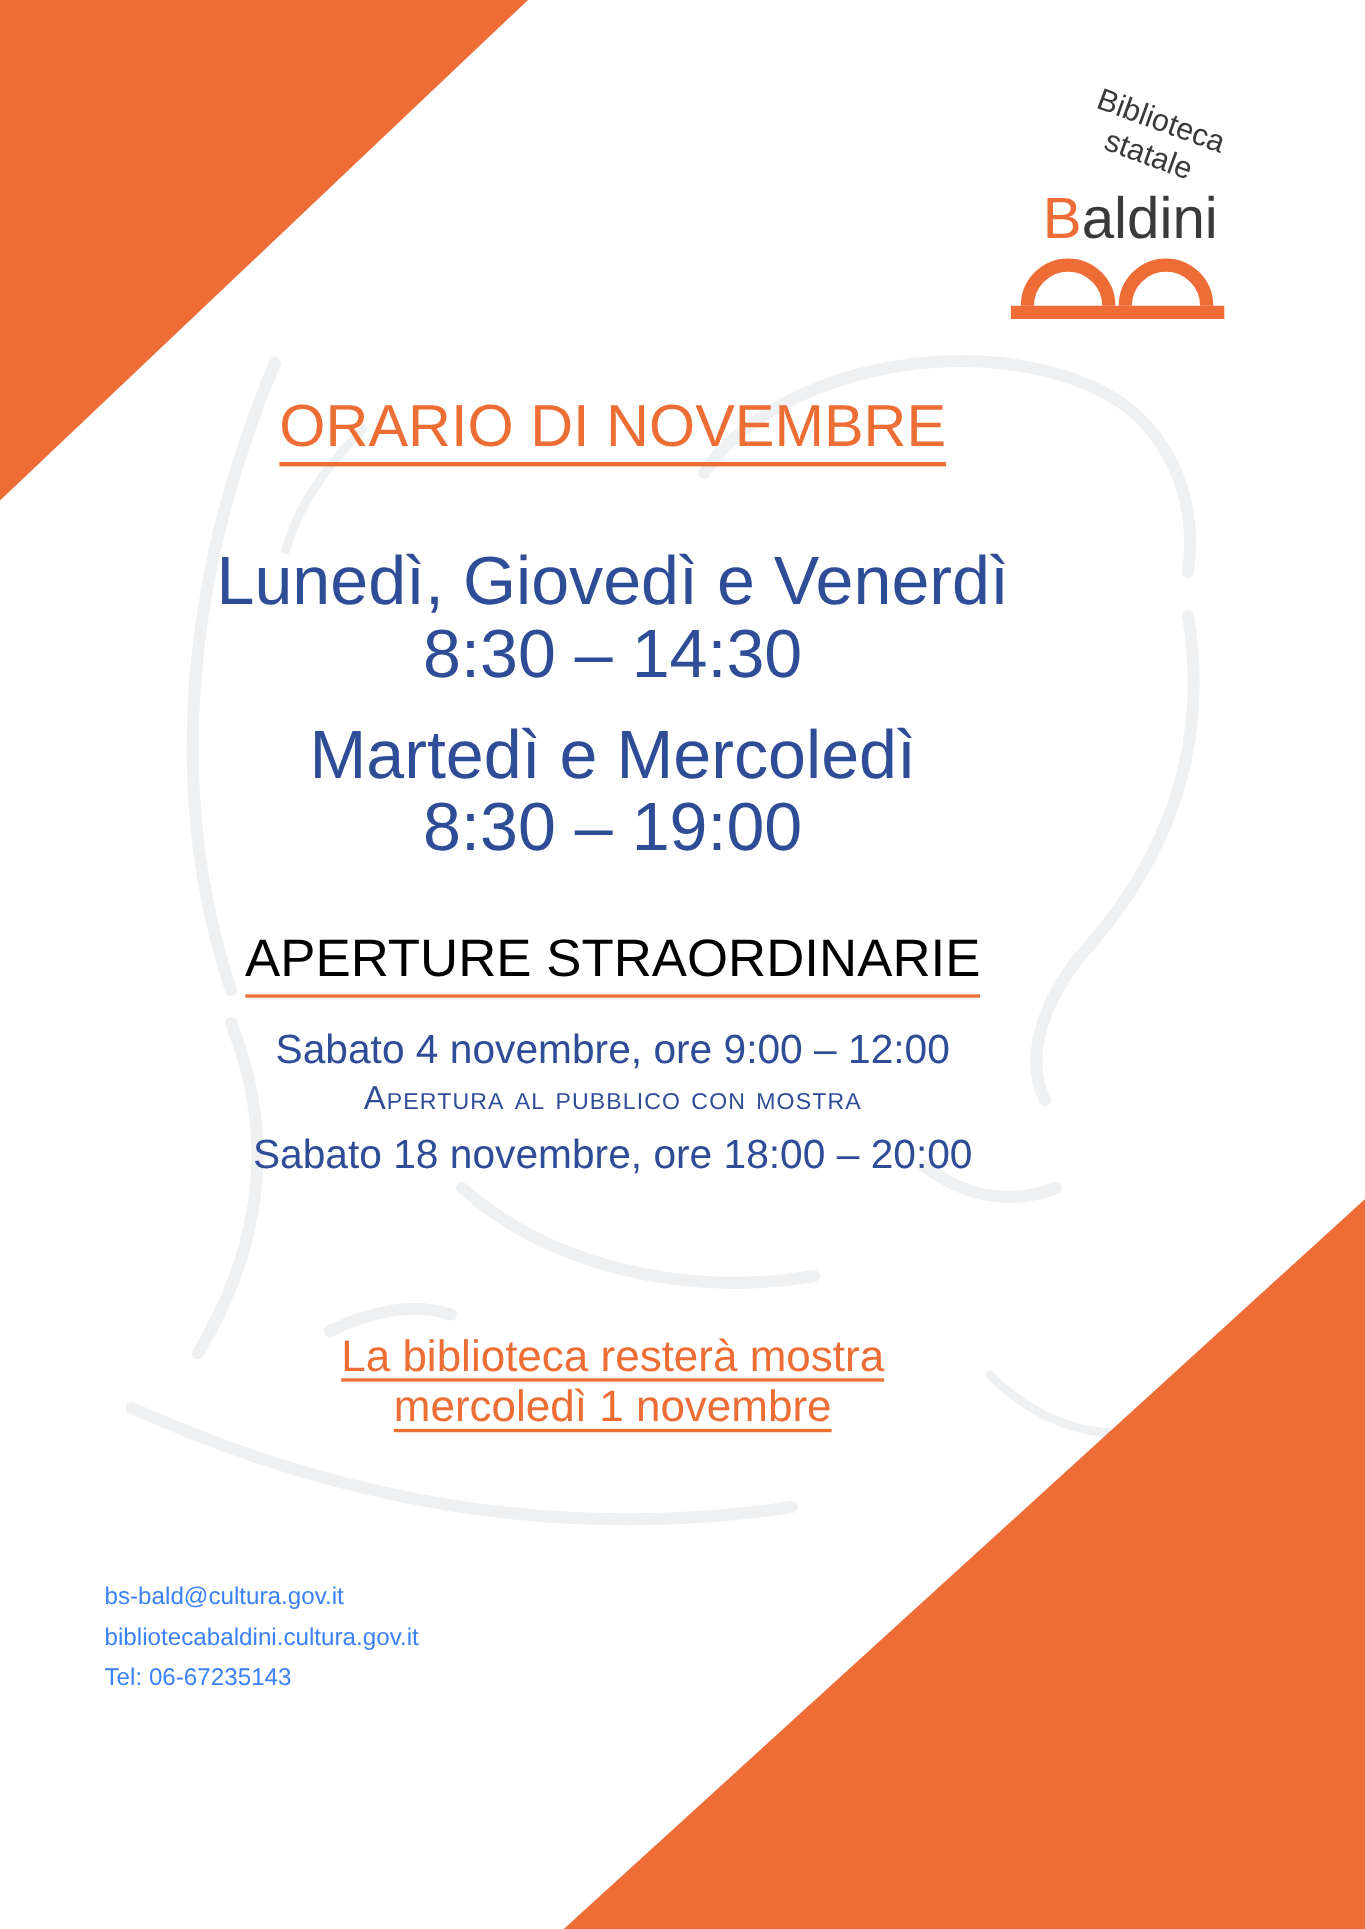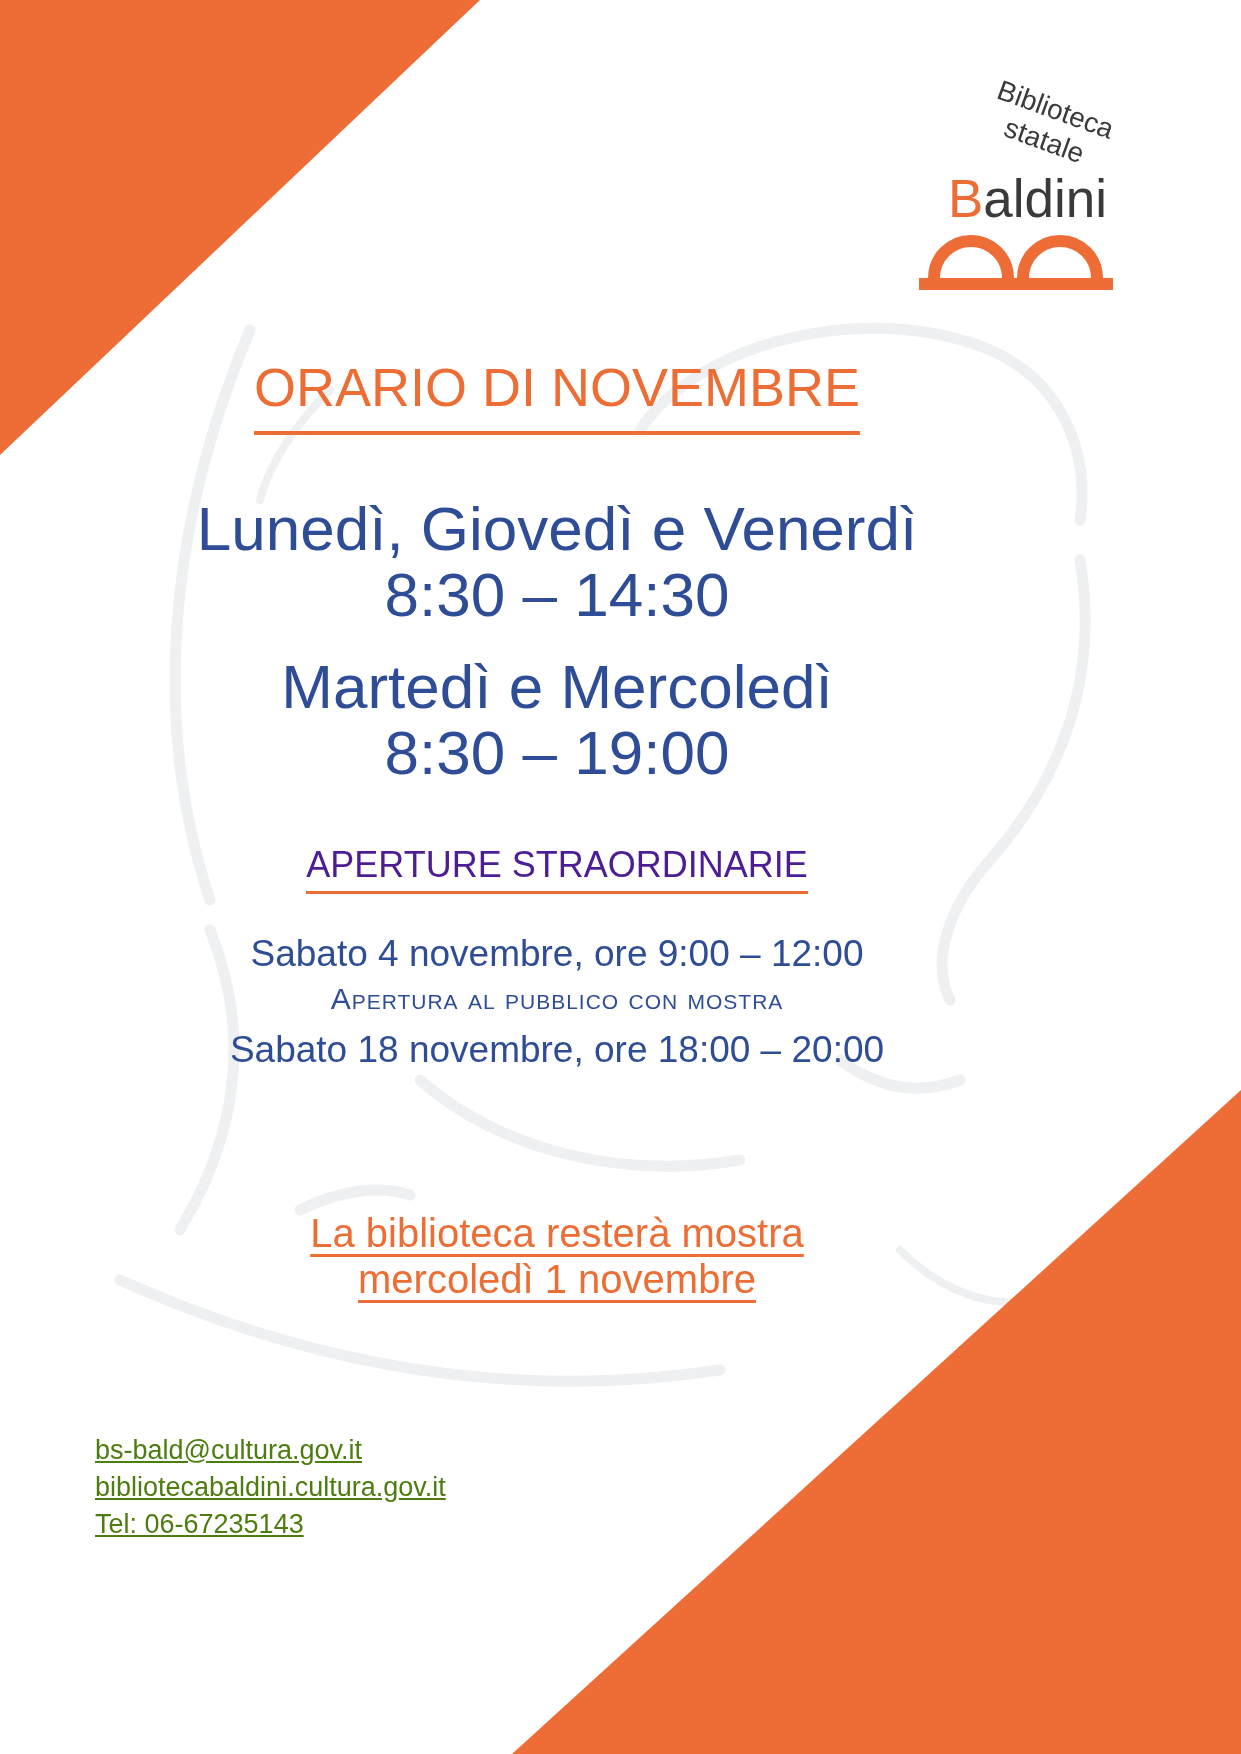--- a/index.html
+++ b/index.html
@@ -25,42 +25,42 @@
     font-size:53px; color:#3a3a3a; letter-spacing:0px; line-height:53px;
   }
   .logo-name .initial { color:#ee6c35; }
   .book { position:absolute; left:913px; top:222px; z-index:2; }
 
   
   .col { position:absolute; left:0; top:0; width:1114px; z-index:1; text-align:center; color:#2e4d96; }
   .abs { position:absolute; left:0; width:1114px; }
 
   .title { top:356px; font-size:54px; font-weight:400; color:#ed6e35; margin:0; }
-  .title .u { display:inline-block; border-bottom:4px solid #ed6e35; padding-bottom:13px; }
+  .title .u { display:inline-block; border-bottom:4px solid #ed6e35; padding-bottom:2px; }
 
   .sched { font-size:62px; line-height:66px; }
   .sched1 { top:496px; }
   .sched2 { top:654px; }
 
-  .aperture { top:844px; font-size:36px; color:#4c1d95; }
+  .aperture { top:844px; font-size:48px; color:#000000; }
   .aperture .u { display:inline-block; border-bottom:3px solid #ed6e35; padding-bottom:5px; }
 
   .event .when { font-size:37px; line-height:48px; }
   .event .what { font-size:30px; line-height:42px; font-variant:small-caps; letter-spacing:1px; }
   .event1 { top:930px; }
   .event2 { top:1026px; }
 
   .chiusa {
     top:1210px; font-size:40px; line-height:46px; color:#ed6e35;
     text-decoration:underline; text-decoration-thickness:3px; text-underline-offset:7px;
   }
 
   .contacts {
     position:absolute; left:95px; top:1432px; z-index:1;
-    color:#4d7c0f; font-size:27px; line-height:37px; text-align:left;text-decoration:underline;
+    color:#3b82f6; font-size:22px; line-height:37px; text-align:left;
   }
 </style>
 </head>
 <body>
 
 <div class="page">
 
   <svg class="bg" viewBox="0 0 1241 1754" aria-hidden="true">
 
     <g fill="none" stroke="#eef0f2" stroke-width="11" stroke-linecap="round">

